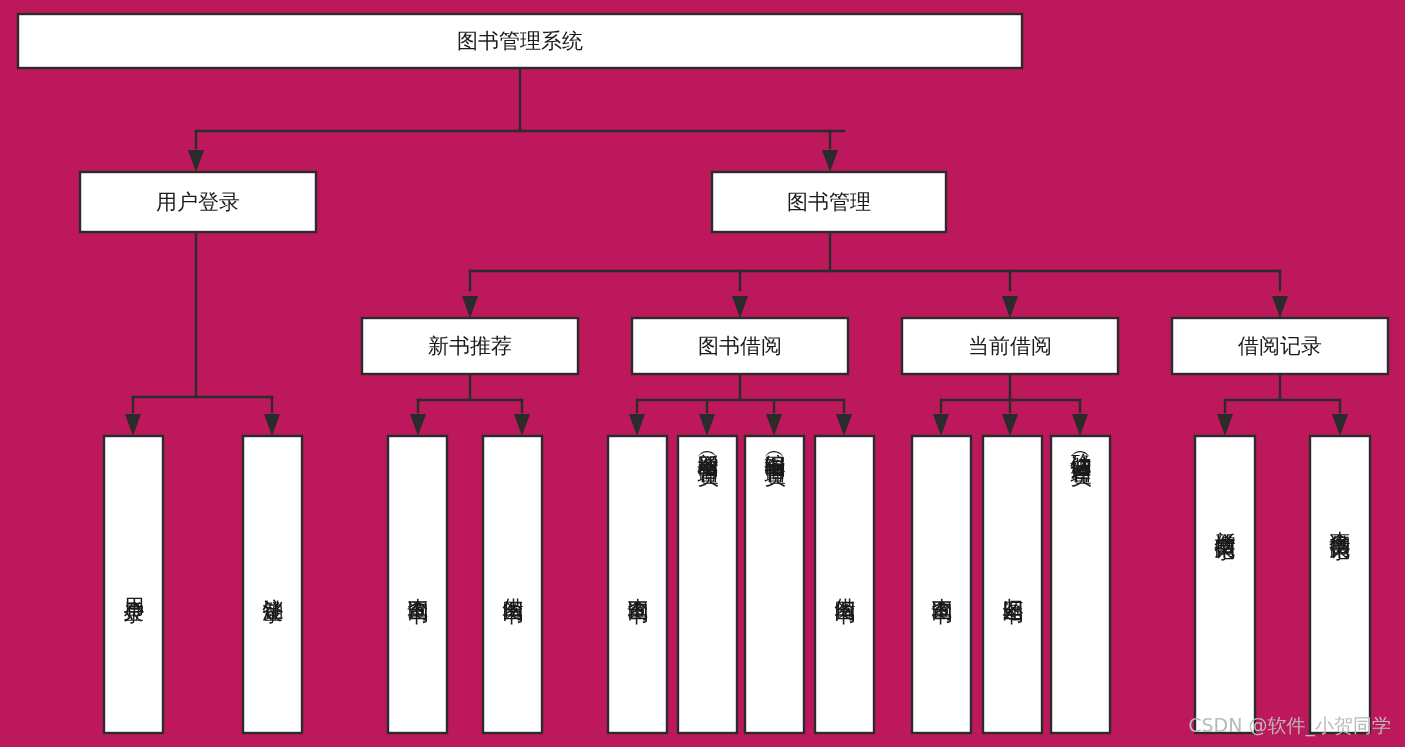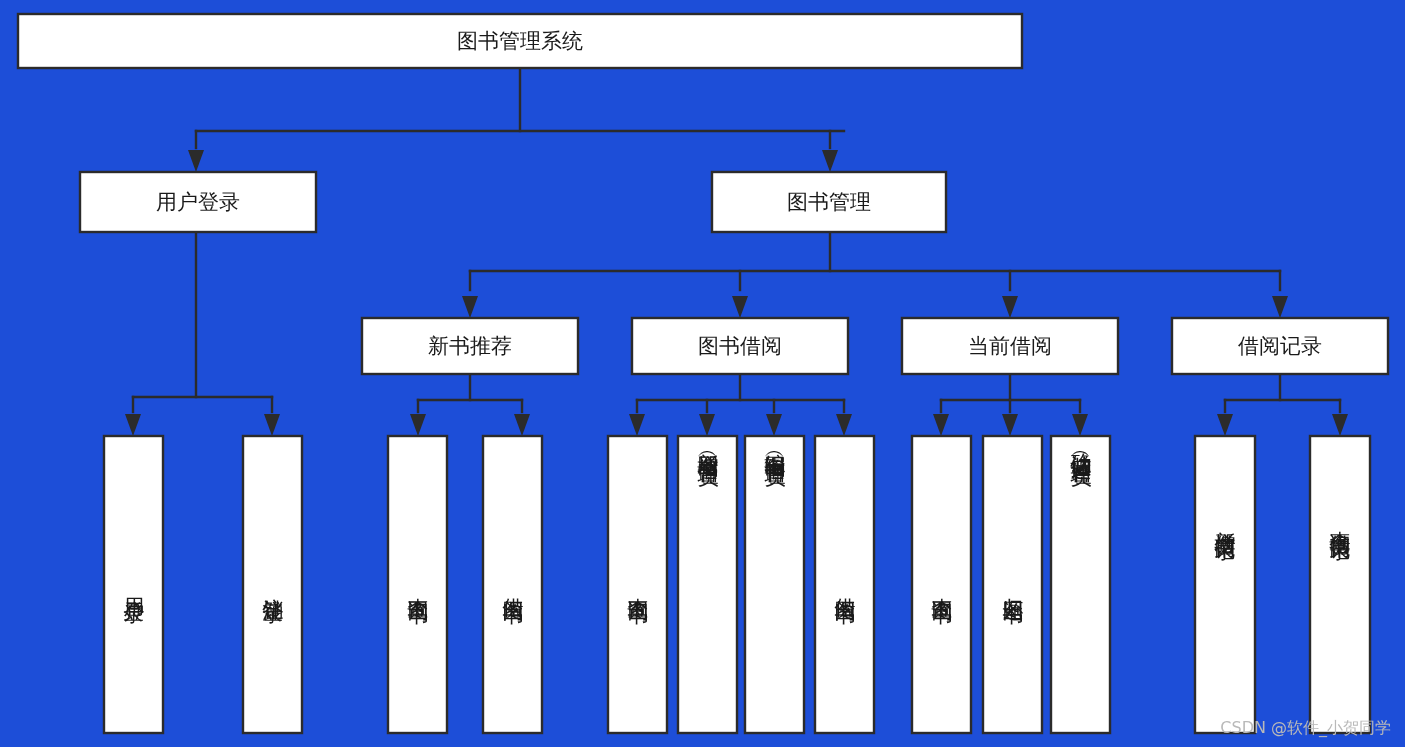--- a/index.html
+++ b/index.html
@@ -8,21 +8,21 @@
     padding: 0;
     background: #ffffff;
   }
   body {
     font-family: "DejaVu Sans", "Liberation Sans", sans-serif;
   }
   #diagram-root {
     position: relative;
     width: 1405px;
     height: 747px;
-    background: #1d4ed8;
+    background: #be185d;
     overflow: hidden;
   }
   svg.diagram-canvas {
     position: absolute;
     left: 0;
     top: 0;
     width: 1405px;
     height: 747px;
   }
   .node-box {
@@ -54,21 +54,21 @@
     writing-mode: vertical-rl;
     text-orientation: upright;
     text-anchor: middle;
     letter-spacing: 2px;
   }
   .watermark {
     position: absolute;
     right: 14px;
     bottom: 8px;
     font-family: "DejaVu Sans", "Liberation Sans", sans-serif;
-    font-size: 16px;
+    font-size: 19px;
     color: #b9b9b9;
     white-space: nowrap;
     pointer-events: none;
     user-select: none;
     margin-top: 44px;
   }
 </style>
 </head>
 <body>
 

